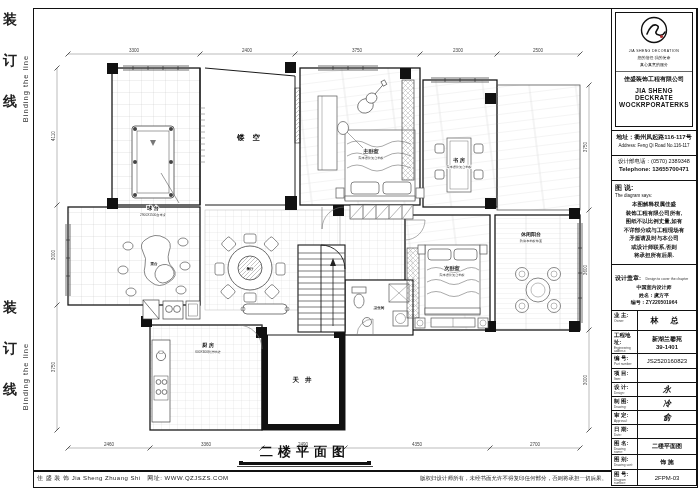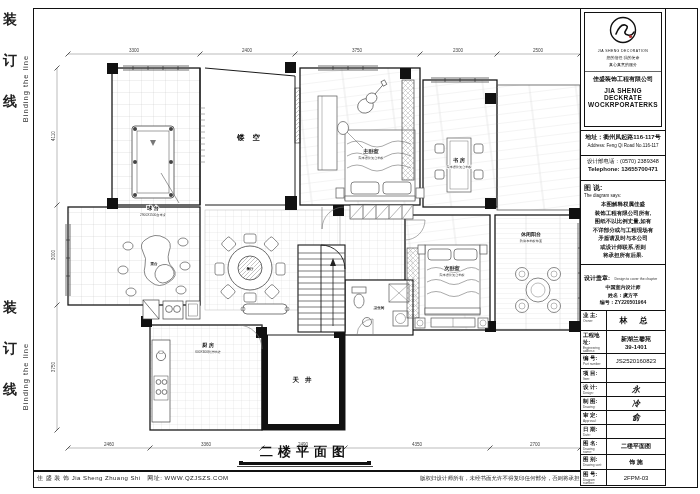--- a/index.html
+++ b/index.html
@@ -22,21 +22,21 @@
   .plan-title .bar:before,.plan-title .bar:after{content:"";position:absolute;top:-1px;width:4px;height:4px;background:#111;}
   .plan-title .bar:before{left:-4px}.plan-title .bar:after{right:-4px}
   .plan-title .thin{height:1px;background:#444;margin:1px 2px 0 2px;}
   
   .bottom-strip{position:absolute;left:33px;top:470px;width:578px;height:16px;
     border-top:1.5px solid #111;display:flex;justify-content:space-between;align-items:center;
     font-size:6px;color:#222;padding:0 4px;box-sizing:border-box;}
   .bottom-strip .l{letter-spacing:.5px}
   .bottom-strip .r{font-size:5.5px;}
   
-  .tb{position:absolute;left:580px;top:8px;width:86px;height:478px;border:1.5px solid #111;
+  .tb{position:absolute;left:611px;top:8px;width:86px;height:478px;border:1.5px solid #111;
       box-sizing:border-box;display:flex;flex-direction:column;background:#fff;}
   .tb section{border-bottom:1px solid #111;box-sizing:border-box;}
   .tb-logo{height:122px;padding:3px;}
   .tb-logo .inner{border:1px solid #111;height:100%;box-sizing:border-box;text-align:center;padding-top:2px;}
   .logo-circ{margin:0 auto;}
   .tb-logo .en-sm{font-size:3.5px;letter-spacing:.4px;}
   .tb-logo .slg{font-size:4px;margin-top:2px;}
   .tb-logo .ccn{font-size:6px;font-weight:bold;margin-top:4px;border-top:1px solid #666;padding-top:3px;}
   .tb-logo .cen{font-size:6.5px;font-weight:bold;letter-spacing:.3px;margin-top:3px;}
   .tb-addr{height:25px;text-align:center;padding-top:2px;}

